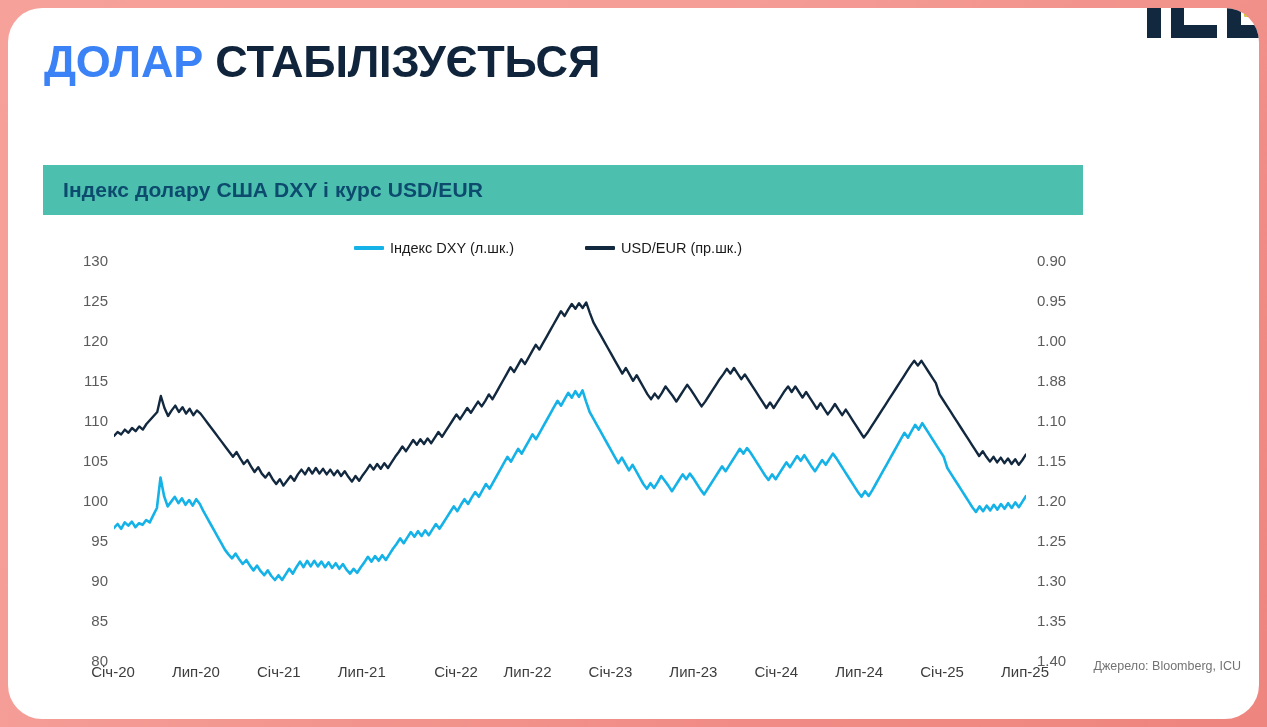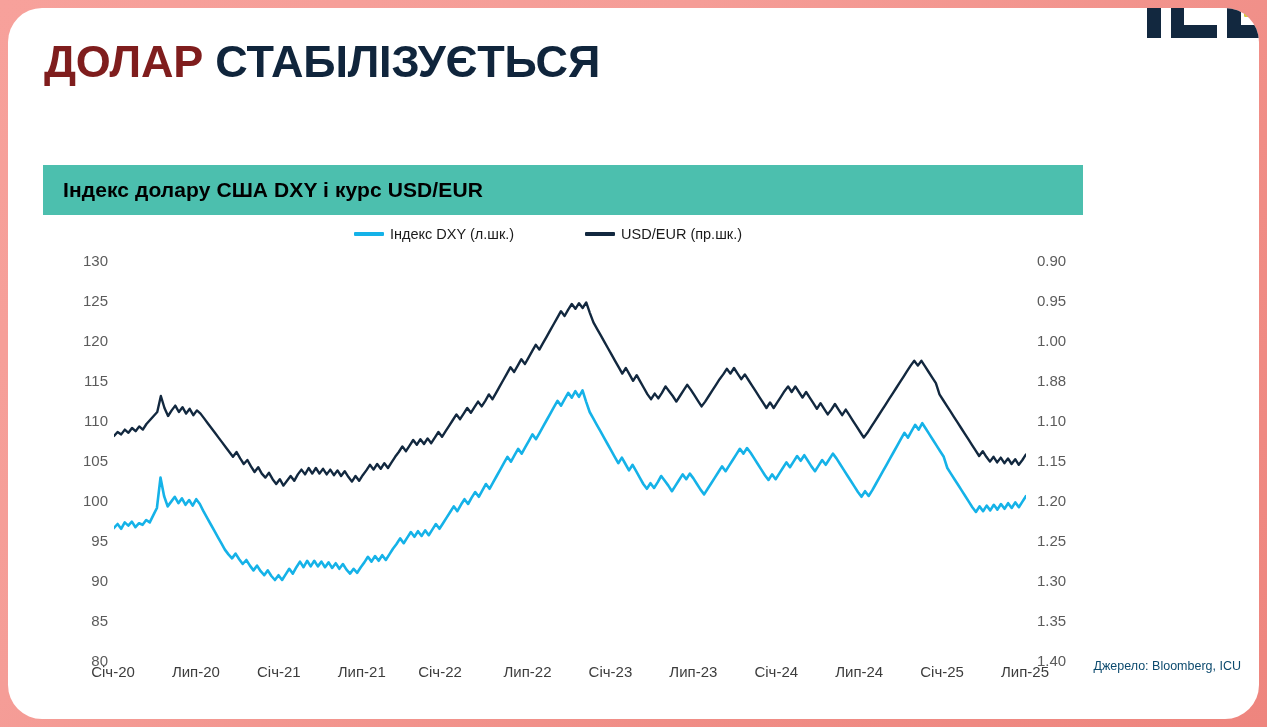--- a/index.html
+++ b/index.html
@@ -32,45 +32,45 @@
   
   .title {
     position: absolute;
     left: 36px; top: 26px;
     font-size: 45px;
     font-weight: 700;
     letter-spacing: -0.2px;
     line-height: 56px;
     white-space: nowrap;
   }
-  .title .t-accent { color: #7f1d1d; }
+  .title .t-accent { color: #3b82f6; }
   .title .t-main   { color: #10253c; }
 
   
   .chart-banner {
     position: absolute;
     left: 35px; top: 157px;
     width: 1040px; height: 50px;
     background: #4cbfae;
     display: flex;
     align-items: center;
   }
   .chart-banner-text {
-    color: #000000;
+    color: #0c4a6e;
     font-size: 21px;
     font-weight: 700;
     padding-left: 20px;
     letter-spacing: 0.1px;
     white-space: nowrap;
   }
 
   
   .legend {
     position: absolute;
-    left: 0; top: 218px;
+    left: 0; top: 232px;
     width: 1080px;
     display: flex;
     justify-content: center;
     gap: 71px;
   }
   .legend-item { display: flex; align-items: center; gap: 6px; }
   .legend-swatch { width: 30px; height: 4px; border-radius: 1px; display: block; }
   .legend-label { font-size: 14.5px; color: #1b1b1b; white-space: nowrap; }
 
   
@@ -112,21 +112,21 @@
     font-size: 15px;
     color: #3d3d3d;
     white-space: nowrap;
   }
 
   
   .source {
     position: absolute;
     right: 18px; bottom: 46px;
     font-size: 12.5px;
-    color: #0c4a6e;
+    color: #737373;
     white-space: nowrap;
   }
 </style>
 </head>
 <body>
 
 <div class="slide">
 
   <div class="logo">
     <svg viewBox="0 0 124 62" width="124" height="62" aria-hidden="true">
@@ -191,21 +191,21 @@
         <polyline id="line-dxy" fill="none" stroke="#15b2e8" stroke-width="2.6" stroke-linejoin="round" stroke-linecap="round" points="0.00,268.00 3.58,264.00 7.15,268.80 10.73,262.40 14.31,265.60 17.88,261.60 21.46,267.20 25.04,263.20 28.61,264.80 32.19,260.00 35.76,262.40 39.34,255.20 42.92,248.00 46.49,217.60 50.07,236.00 53.65,246.40 57.22,241.60 60.80,236.80 64.38,243.20 67.95,238.40 71.53,244.80 75.11,240.00 78.68,245.60 82.26,239.20 85.84,244.00 89.41,251.20 92.99,257.60 96.56,264.00 100.14,270.40 103.72,276.80 107.29,283.20 110.87,289.60 114.45,294.40 118.02,298.40 121.60,293.60 125.18,299.20 128.75,304.00 132.33,300.00 135.91,305.60 139.48,310.40 143.06,305.60 146.64,311.20 150.21,315.20 153.79,310.40 157.36,316.00 160.94,320.00 164.52,315.20 168.09,320.00 171.67,314.40 175.25,308.80 178.82,313.60 182.40,307.20 185.98,301.60 189.55,307.20 193.13,300.80 196.71,306.40 200.28,300.80 203.86,306.40 207.44,301.60 211.01,307.20 214.59,302.40 218.16,308.00 221.74,303.20 225.32,308.80 228.89,304.00 232.47,309.60 236.05,313.60 239.62,308.80 243.20,312.80 246.78,307.20 250.35,302.40 253.93,296.80 257.51,301.60 261.08,296.00 264.66,300.80 268.24,295.20 271.81,300.00 275.39,294.40 278.96,288.80 282.54,284.00 286.12,278.40 289.69,283.20 293.27,277.60 296.85,272.00 300.42,276.80 304.00,271.20 307.58,276.00 311.15,270.40 314.73,275.20 318.31,269.60 321.88,264.00 325.46,268.80 329.04,263.20 332.61,257.60 336.19,252.00 339.76,246.40 343.34,251.20 346.92,244.80 350.49,239.20 354.07,244.00 357.65,237.60 361.22,232.00 364.80,236.80 368.38,230.40 371.95,224.00 375.53,228.80 379.11,222.40 382.68,216.00 386.26,209.60 389.84,203.20 393.41,196.80 396.99,201.60 400.56,195.20 404.14,188.80 407.72,193.60 411.29,187.20 414.87,180.80 418.45,174.40 422.02,179.20 425.60,172.80 429.18,166.40 432.75,160.00 436.33,153.60 439.91,147.20 443.48,140.80 447.06,145.60 450.64,139.20 454.21,132.80 457.79,137.60 461.36,131.20 464.94,136.80 468.52,130.40 472.09,141.60 475.67,152.00 479.25,158.40 482.82,164.80 486.40,171.20 489.98,177.60 493.55,184.00 497.13,190.40 500.71,196.80 504.28,203.20 507.86,197.60 511.44,204.00 515.01,210.40 518.59,204.80 522.16,211.20 525.74,217.60 529.32,224.00 532.89,228.80 536.47,223.20 540.05,228.00 543.62,222.40 547.20,216.00 550.78,220.80 554.35,225.60 557.93,231.20 561.51,225.60 565.08,220.00 568.66,214.40 572.24,219.20 575.81,213.60 579.39,218.40 582.96,224.00 586.54,229.60 590.12,234.40 593.69,228.80 597.27,223.20 600.85,217.60 604.42,212.00 608.00,206.40 611.58,211.20 615.15,205.60 618.73,200.00 622.31,194.40 625.88,188.80 629.46,193.60 633.04,188.00 636.61,192.80 640.19,198.40 643.76,204.00 647.34,209.60 650.92,215.20 654.49,220.00 658.07,214.40 661.65,219.20 665.22,213.60 668.80,208.00 672.38,202.40 675.95,207.20 679.53,201.60 683.11,196.00 686.68,200.80 690.26,195.20 693.84,200.80 697.41,206.40 700.99,211.20 704.56,205.60 708.14,200.00 711.72,204.80 715.29,199.20 718.87,193.60 722.45,198.40 726.02,204.00 729.60,209.60 733.18,215.20 736.75,220.80 740.33,226.40 743.91,232.00 747.48,236.80 751.06,231.20 754.64,236.00 758.21,230.40 761.79,224.00 765.36,217.60 768.94,211.20 772.52,204.80 776.09,198.40 779.67,192.00 783.25,185.60 786.82,179.20 790.40,172.80 793.98,177.60 797.55,171.20 801.13,164.80 804.71,169.60 808.28,163.20 811.86,168.80 815.44,174.40 819.01,180.00 822.59,185.60 826.16,191.20 829.74,196.80 833.32,208.00 836.89,213.60 840.47,219.20 844.05,224.80 847.62,230.40 851.20,236.00 854.78,241.60 858.35,247.20 861.93,252.00 865.51,246.40 869.08,251.20 872.66,245.60 876.24,250.40 879.81,244.80 883.39,249.60 886.96,244.00 890.54,248.80 894.12,243.20 897.69,248.00 901.27,242.40 904.85,247.20 908.42,241.60 912.00,236.00"></polyline>
       </svg>
     </div>
   </div>
 
   <div class="x-axis">
       <div class="x-tick" style="left: 8px;">Січ-20</div>
       <div class="x-tick" style="left: 90.9091px;">Лип-20</div>
       <div class="x-tick" style="left: 173.818px;">Січ-21</div>
       <div class="x-tick" style="left: 256.727px;">Лип-21</div>
-      <div class="x-tick" style="left: 335px; text-align: right;">Січ-22</div>
+      <div class="x-tick" style="left: 351px; text-align: right;">Січ-22</div>
       <div class="x-tick" style="left: 422.545px;">Лип-22</div>
       <div class="x-tick" style="left: 505.455px;">Січ-23</div>
       <div class="x-tick" style="left: 588.364px;">Лип-23</div>
       <div class="x-tick" style="left: 671.273px;">Січ-24</div>
       <div class="x-tick" style="left: 754.182px;">Лип-24</div>
       <div class="x-tick" style="left: 837.091px;">Січ-25</div>
       <div class="x-tick" style="left: 920px;">Лип-25</div>
     </div>
 
   <div class="source">Джерело: Bloomberg, ICU</div>

